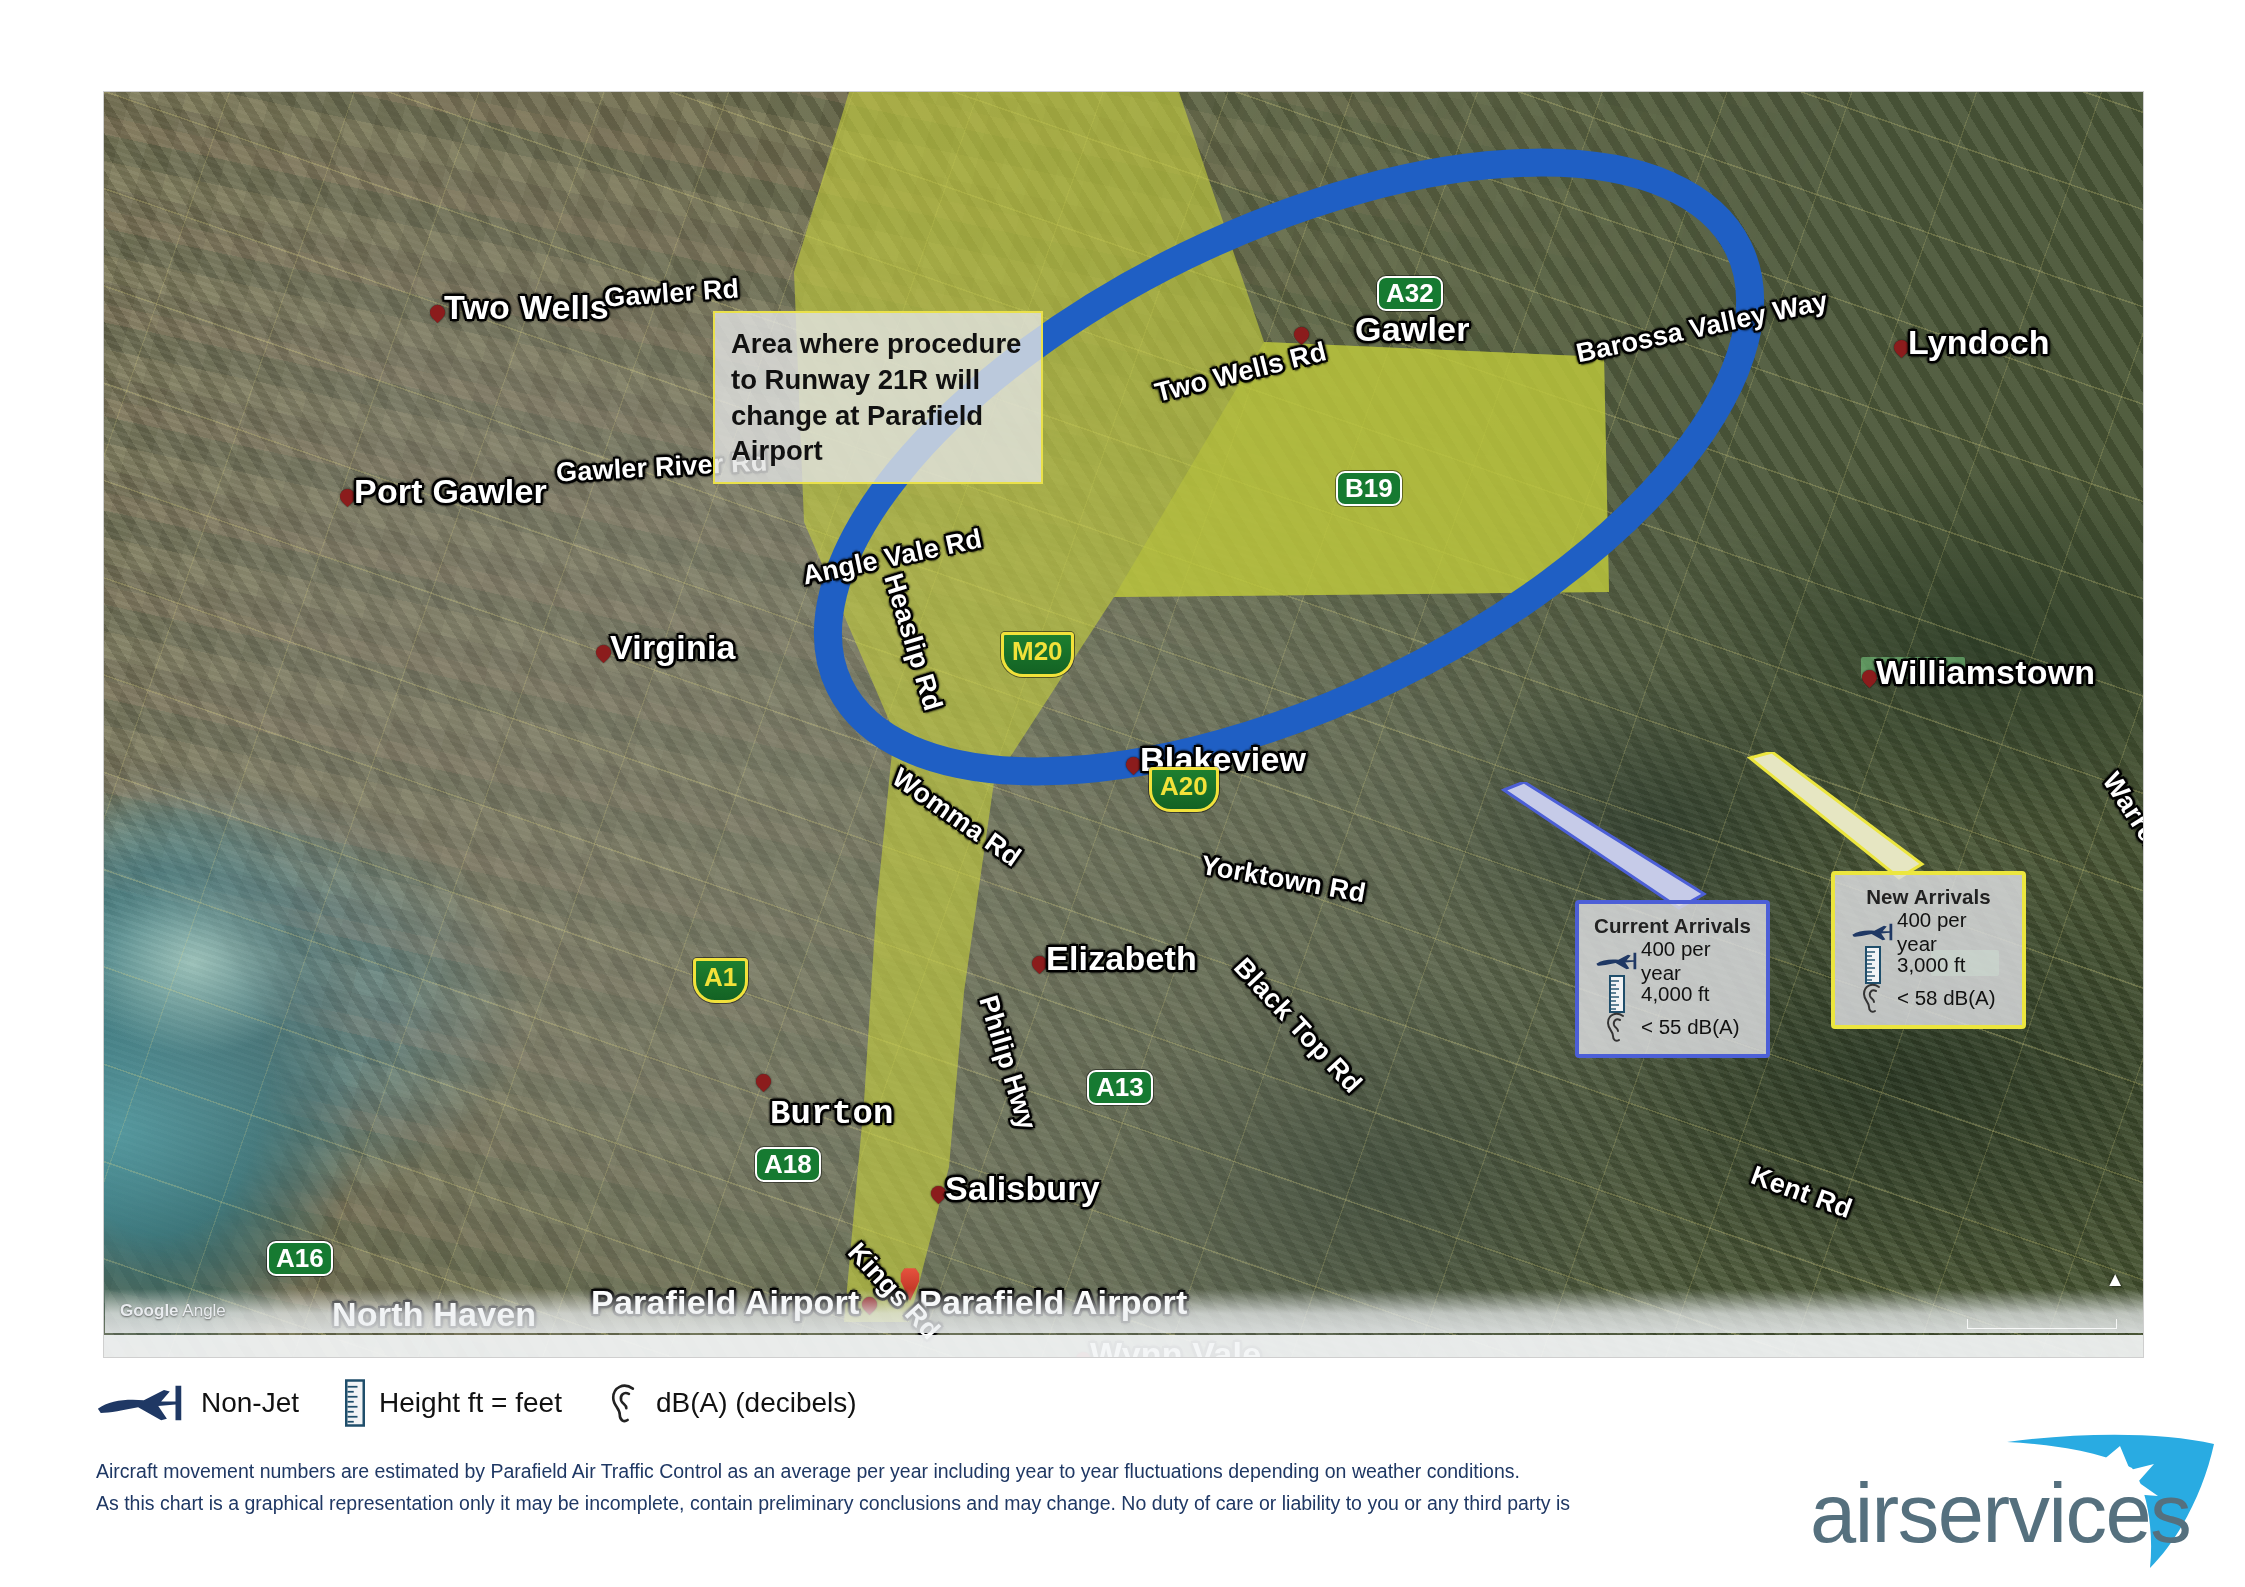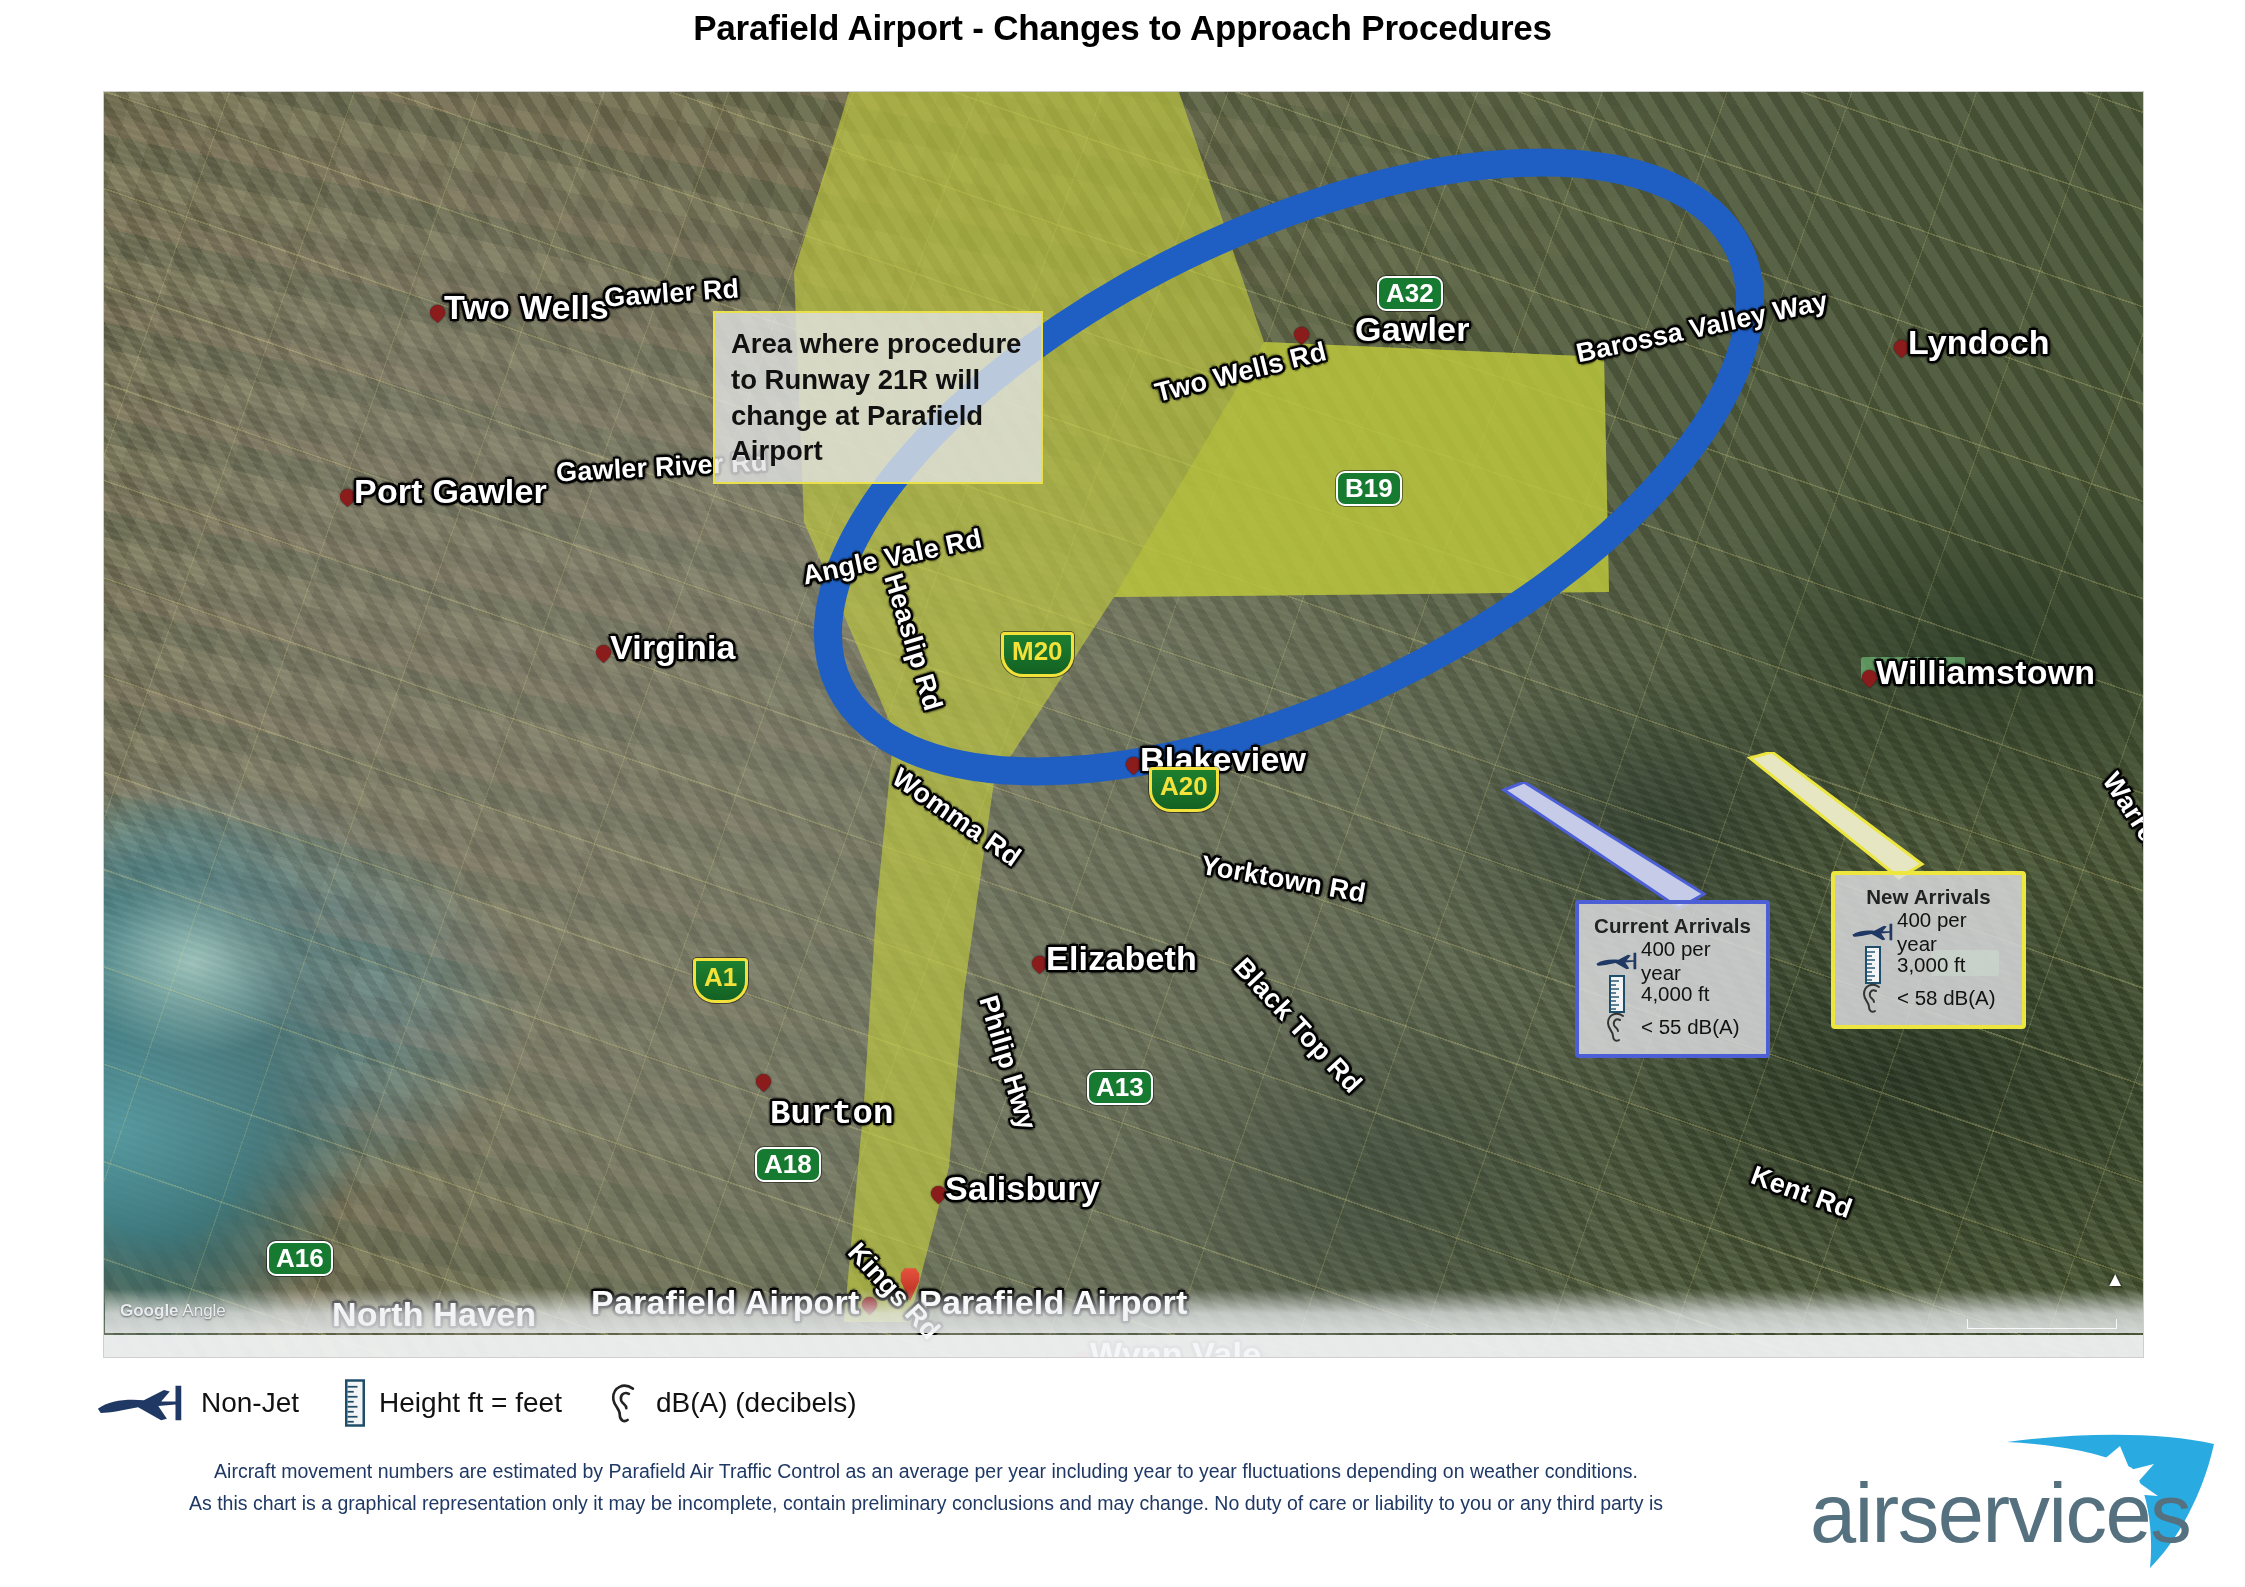--- a/index.html
+++ b/index.html
@@ -192,35 +192,34 @@
   #legend{
     position:absolute;left:95px;top:1368px;width:1000px;height:70px;
     display:flex;align-items:center;
   }
   .lg-item{display:flex;align-items:center;margin-right:46px;justify-content:flex-end;}
   .lg-label{font-size:28px;color:#111;margin-left:14px;}
 
   
   #disclaimer{
     position:absolute;left:96px;top:1456px;width:1660px;
-    text-align:center;color:#1f3864;font-size:19.5px;line-height:1.62;
+    color:#1f3864;font-size:19.5px;line-height:1.62;
   }
   #disclaimer div{white-space:nowrap;}
 
   
   #logo{position:absolute;left:1802px;top:1430px;width:420px;height:150px;}
 
   .inl-svg{display:block;}
 </style>
 </head>
 <body>
 
 <div id="page">
 
-  <div id="title">Parafield Airport - Changes to Approach Procedures</div>
 
   <div id="map">
 
     <div class="maplayer sat-base"></div>
     <div class="maplayer sat-fields"></div>
     <div class="maplayer sat-hills"></div>
     <div class="sat-water"></div>
     <div class="maplayer sat-urban"></div>
     <div class="maplayer sat-roads"></div>
 

